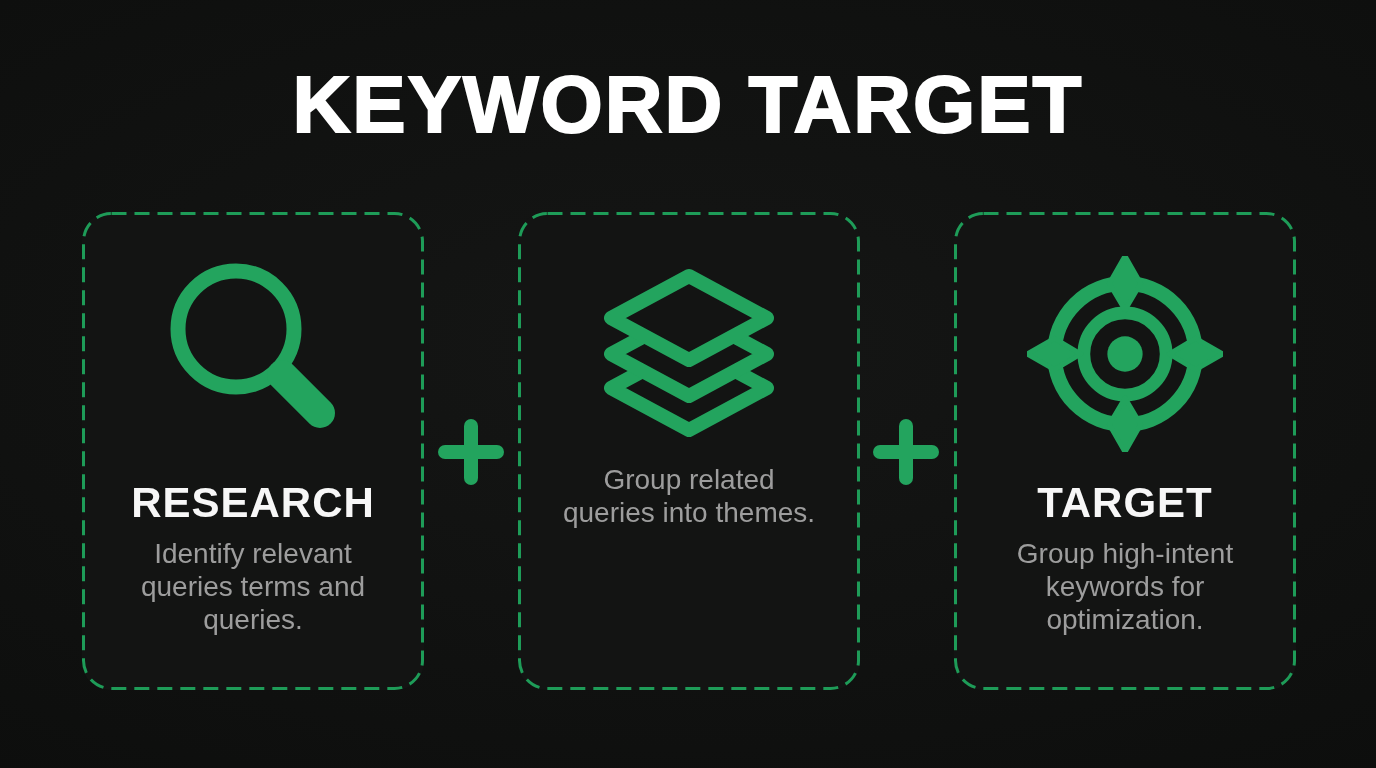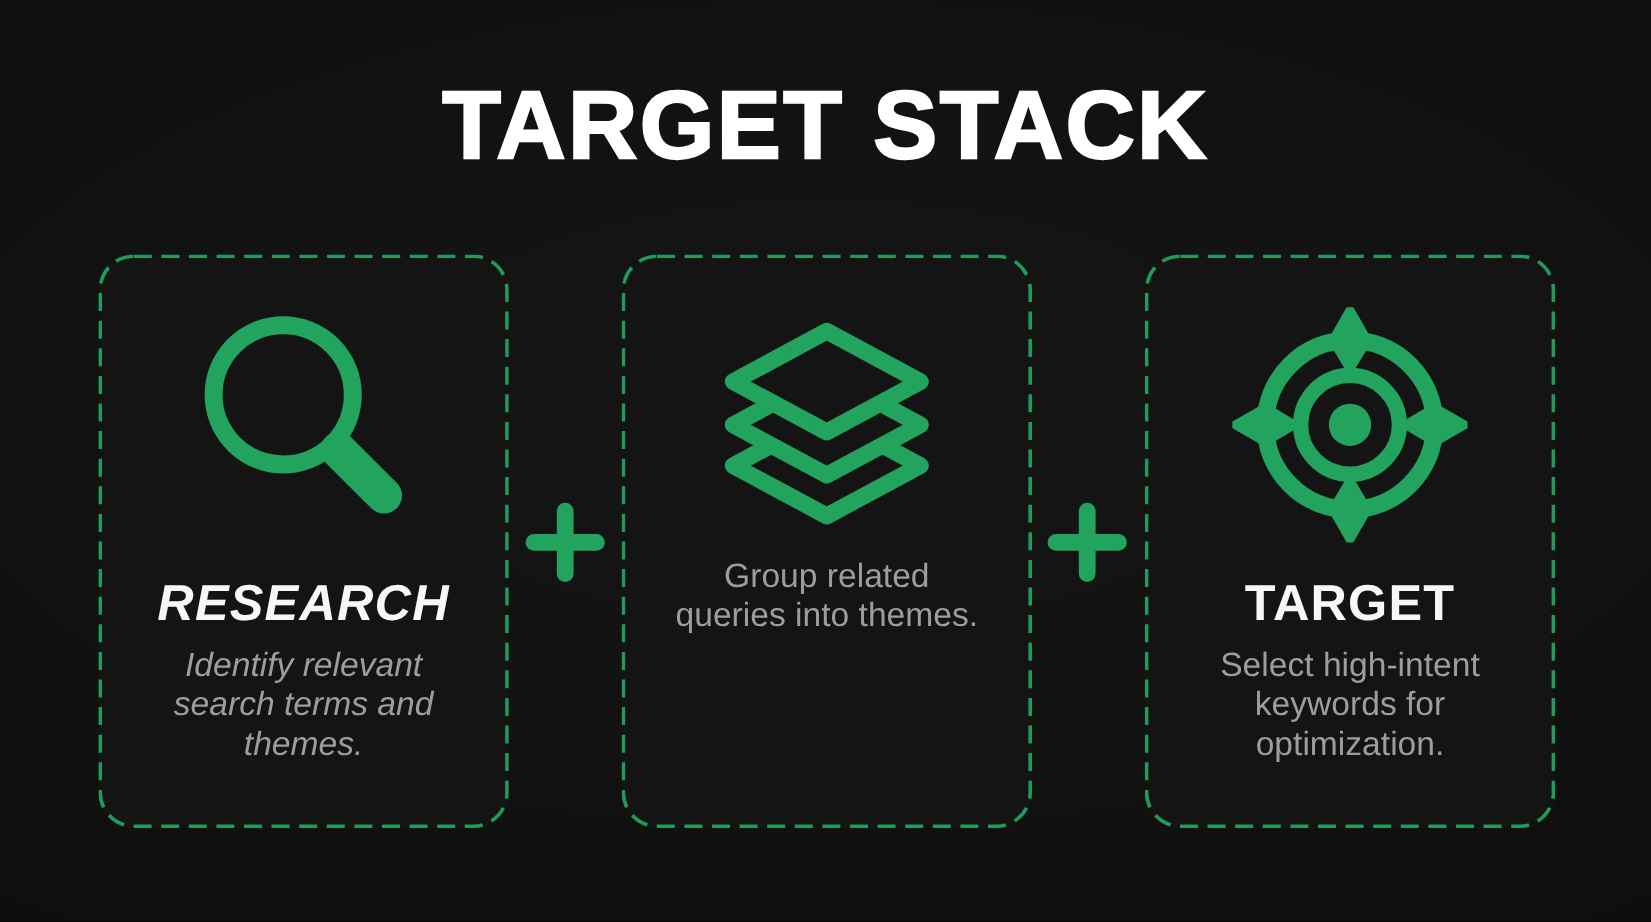--- a/index.html
+++ b/index.html
@@ -27,21 +27,21 @@
     letter-spacing:2px;
     color:#ffffff;
     -webkit-text-stroke:2px #ffffff;
   }
   .card{
     position:absolute;top:212px;
     width:342px;height:478px;
     border-radius:28px;
     background:var(--card-bg);
   }
-  .card-1{left:82px;font-style:italic;}
+  .card-1{left:82px;}
   .card-2{left:518px;}
   .card-3{left:954px;}
   .card-border{position:absolute;top:0;left:0;}
   .card-inner{
     position:relative;
     height:100%;
     display:flex;flex-direction:column;align-items:center;
   }
   .icon-wrap{
     margin-top:42px;
@@ -70,35 +70,35 @@
   .plus-2{left:870px;}
   svg{display:block;}
   .stroke-green{stroke:var(--accent);fill:none;}
   .fill-green{fill:var(--accent);}
 </style>
 </head>
 <body>
 
 <div class="canvas">
 
-  <h1 class="title">TARGET STACK</h1>
+  <h1 class="title">KEYWORD TARGET</h1>
 
   <section class="card card-1">
     <svg class="card-border" width="342" height="478">
       <rect x="1.5" y="1.5" width="339" height="475" rx="28" fill="none" stroke="#1e9c58" stroke-width="3" stroke-dasharray="15 8"></rect>
     </svg>
     <div class="card-inner">
       <div class="icon-wrap">
         <svg width="190" height="200" viewBox="0 0 190 200">
           <circle class="stroke-green" cx="78" cy="75" r="58" stroke-width="15"></circle>
           <line class="stroke-green" x1="124" y1="121" x2="162" y2="159" stroke-width="30" stroke-linecap="round"></line>
         </svg>
       </div>
       <h2 class="card-heading">RESEARCH</h2>
-      <p class="card-desc">Identify relevant search terms and themes.</p>
+      <p class="card-desc">Identify relevant queries terms and queries.</p>
     </div>
   </section>
 
   <div class="plus plus-1">
     <svg width="72" height="72" viewBox="0 0 72 72">
       <rect class="fill-green" x="3" y="29" width="66" height="14" rx="7"></rect>
       <rect class="fill-green" x="29" y="3" width="14" height="66" rx="7"></rect>
     </svg>
   </div>
 
@@ -135,17 +135,17 @@
           <circle class="stroke-green" cx="100" cy="100" r="72" stroke-width="15"></circle>
           <circle class="stroke-green" cx="100" cy="100" r="42" stroke-width="13"></circle>
           <circle class="fill-green" cx="100" cy="100" r="18"></circle>
           <path class="fill-green" d="M100 0 L116 28 L100 55 L84 28 Z" stroke="#23a45e" stroke-width="5" stroke-linejoin="round"></path>
           <path class="fill-green" d="M100 200 L116 172 L100 145 L84 172 Z" stroke="#23a45e" stroke-width="5" stroke-linejoin="round"></path>
           <path class="fill-green" d="M0 100 L28 84 L55 100 L28 116 Z" stroke="#23a45e" stroke-width="5" stroke-linejoin="round"></path>
           <path class="fill-green" d="M200 100 L172 84 L145 100 L172 116 Z" stroke="#23a45e" stroke-width="5" stroke-linejoin="round"></path>
         </svg>
       </div>
       <h2 class="card-heading">TARGET</h2>
-      <p class="card-desc">Select high-intent keywords for optimization.</p>
+      <p class="card-desc">Group high-intent keywords for optimization.</p>
     </div>
   </section>
 
 </div>
 
 </body></html>

